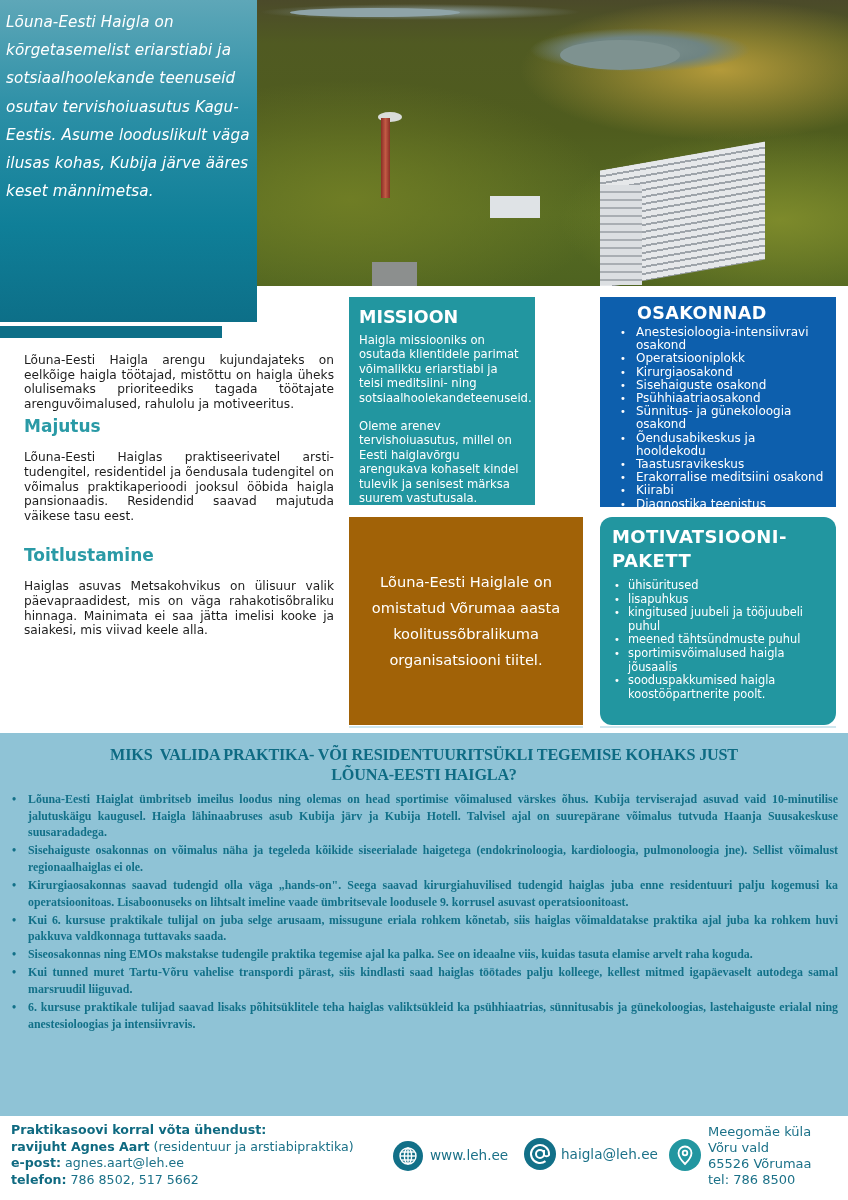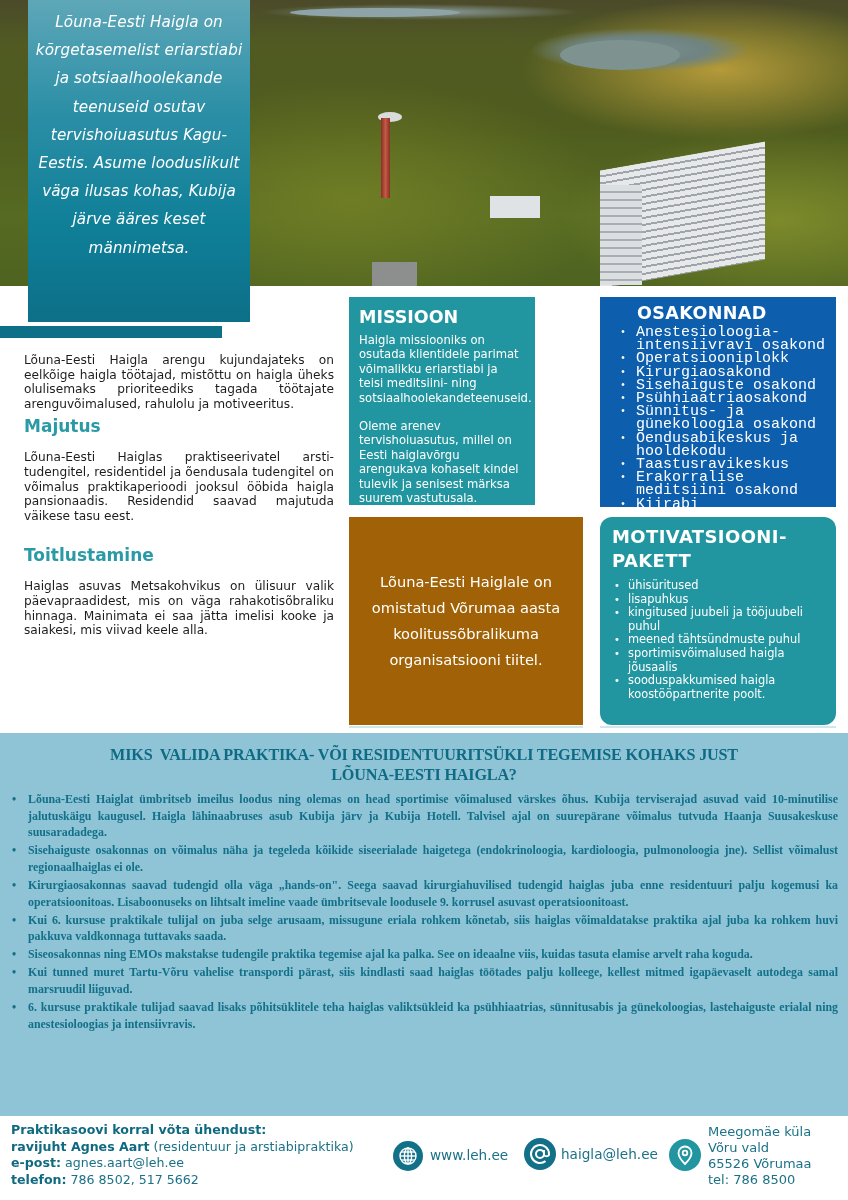--- a/index.html
+++ b/index.html
@@ -23,44 +23,44 @@
     .smoke { position: absolute; left: 378px; top: 112px; width: 24px; height: 10px; border-radius: 50%; background: #d9dcda; }
     .bldg-main { position: absolute; left: 600px; top: 156px; width: 165px; height: 118px;
       background: repeating-linear-gradient(180deg, #e6e8ea 0px, #e6e8ea 5px, #9ea4aa 5px, #9ea4aa 7px);
       transform: skewY(-10deg); }
     .bldg-side { position: absolute; left: 600px; top: 185px; width: 42px; height: 100px; background: repeating-linear-gradient(180deg,#dcdfe2 0px,#dcdfe2 6px,#a9aeb3 6px,#a9aeb3 8px); }
     .bldg-low1 { position: absolute; left: 490px; top: 196px; width: 50px; height: 22px; background: #dfe3e6; }
     .bldg-low2 { position: absolute; left: 372px; top: 262px; width: 45px; height: 24px; background: #8c8f8e; }
 
     
     .intro-box {
-      position: absolute; left: 0; top: 0; width: 222px; height: 322px;
+      position: absolute; left: 0; top: 0; width: 257px; height: 322px;
       background: linear-gradient(180deg, #5ea7b8 0%, #2b8fa6 35%, #0f7f98 70%, #0d6f88 100%);
-      padding: 8px 6px 0 6px; text-align: center; color: #ffffff; margin-left: 28px;
+      padding: 8px 6px 0 6px; color: #ffffff;
     }
     .intro-box .txt { font-style: italic; font-size: 15.2px; line-height: 28.2px; letter-spacing: 0.1px; }
     .intro-stripe { position: absolute; left: 0; top: 322px; width: 222px; height: 4px; background: #ffffff; }
     .intro-bar { position: absolute; left: 0; top: 326px; width: 222px; height: 12px; background: #0d6f88; }
 
     
     .left-col { position: absolute; left: 24px; top: 353px; width: 310px; }
     .para { font-size: 12.2px; line-height: 14.6px; text-align: justify; color: #1d1d1d; }
     .h-section { font-weight: bold; color: #2a9aa6; font-size: 17px; margin-top: 17px; margin-bottom: 14px; }
 
     
     .box { position: absolute; color: #ffffff; }
     .box-mission { left: 349px; top: 297px; width: 186px; height: 208px; background: #2296a0; padding: 10px 10px; }
     .box-mission .title { font-weight: bold; font-size: 17.5px; margin-bottom: 6px; }
     .box-mission .body { font-size: 11.6px; line-height: 14.4px; }
     .box-mission .body p + p { margin-top: 14px; }
 
     .box-depts { left: 600px; top: 297px; width: 236px; height: 210px; background: #0d5fad; padding: 6px 10px; }
     .box-depts .title { font-weight: bold; font-size: 17.5px; padding-left: 27px; margin-bottom: 3px; letter-spacing: 0.4px; }
     .box-depts ul, .box-motiv ul { list-style: none; }
-    .box-depts li { font-size: 15px; line-height: 13.2px; padding-left: 26px; position: relative; font-family: Liberation Mono, monospace; }
+    .box-depts li { font-size: 12px; line-height: 13.2px; padding-left: 26px; position: relative; }
     .box-depts li::before, .box-motiv li::before { content: "•"; position: absolute; left: 10px; top: 0; font-size: 10px; }
 
     .box-award { left: 349px; top: 517px; width: 234px; height: 208px; background: #a16207; text-align: center;
       display: flex; align-items: center; justify-content: center; padding: 0 8px; }
     .box-award .body { font-size: 14.6px; line-height: 26px; }
 
     .box-motiv { left: 600px; top: 517px; width: 236px; height: 208px; background: #2296a0; padding: 8px 12px; border-radius: 12px; }
     .box-motiv .title { font-weight: bold; font-size: 18px; line-height: 24px; margin-bottom: 6px; letter-spacing: 0.4px; }
     .box-motiv li { font-size: 11.4px; line-height: 13.6px; padding-left: 16px; position: relative; }
     .box-motiv li::before { left: 2px; }

